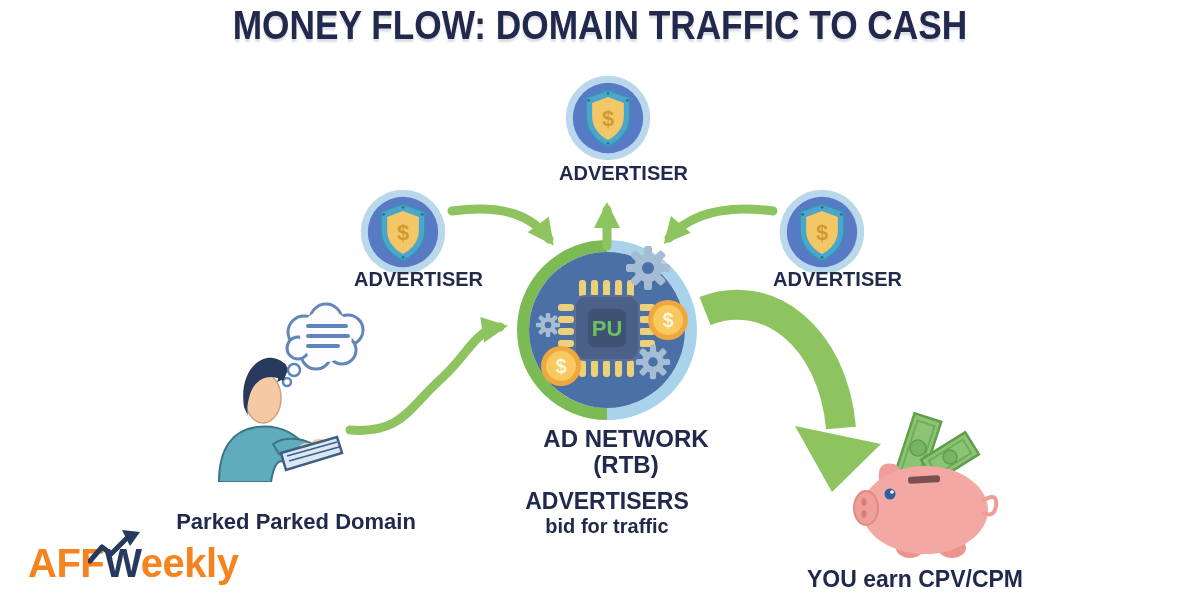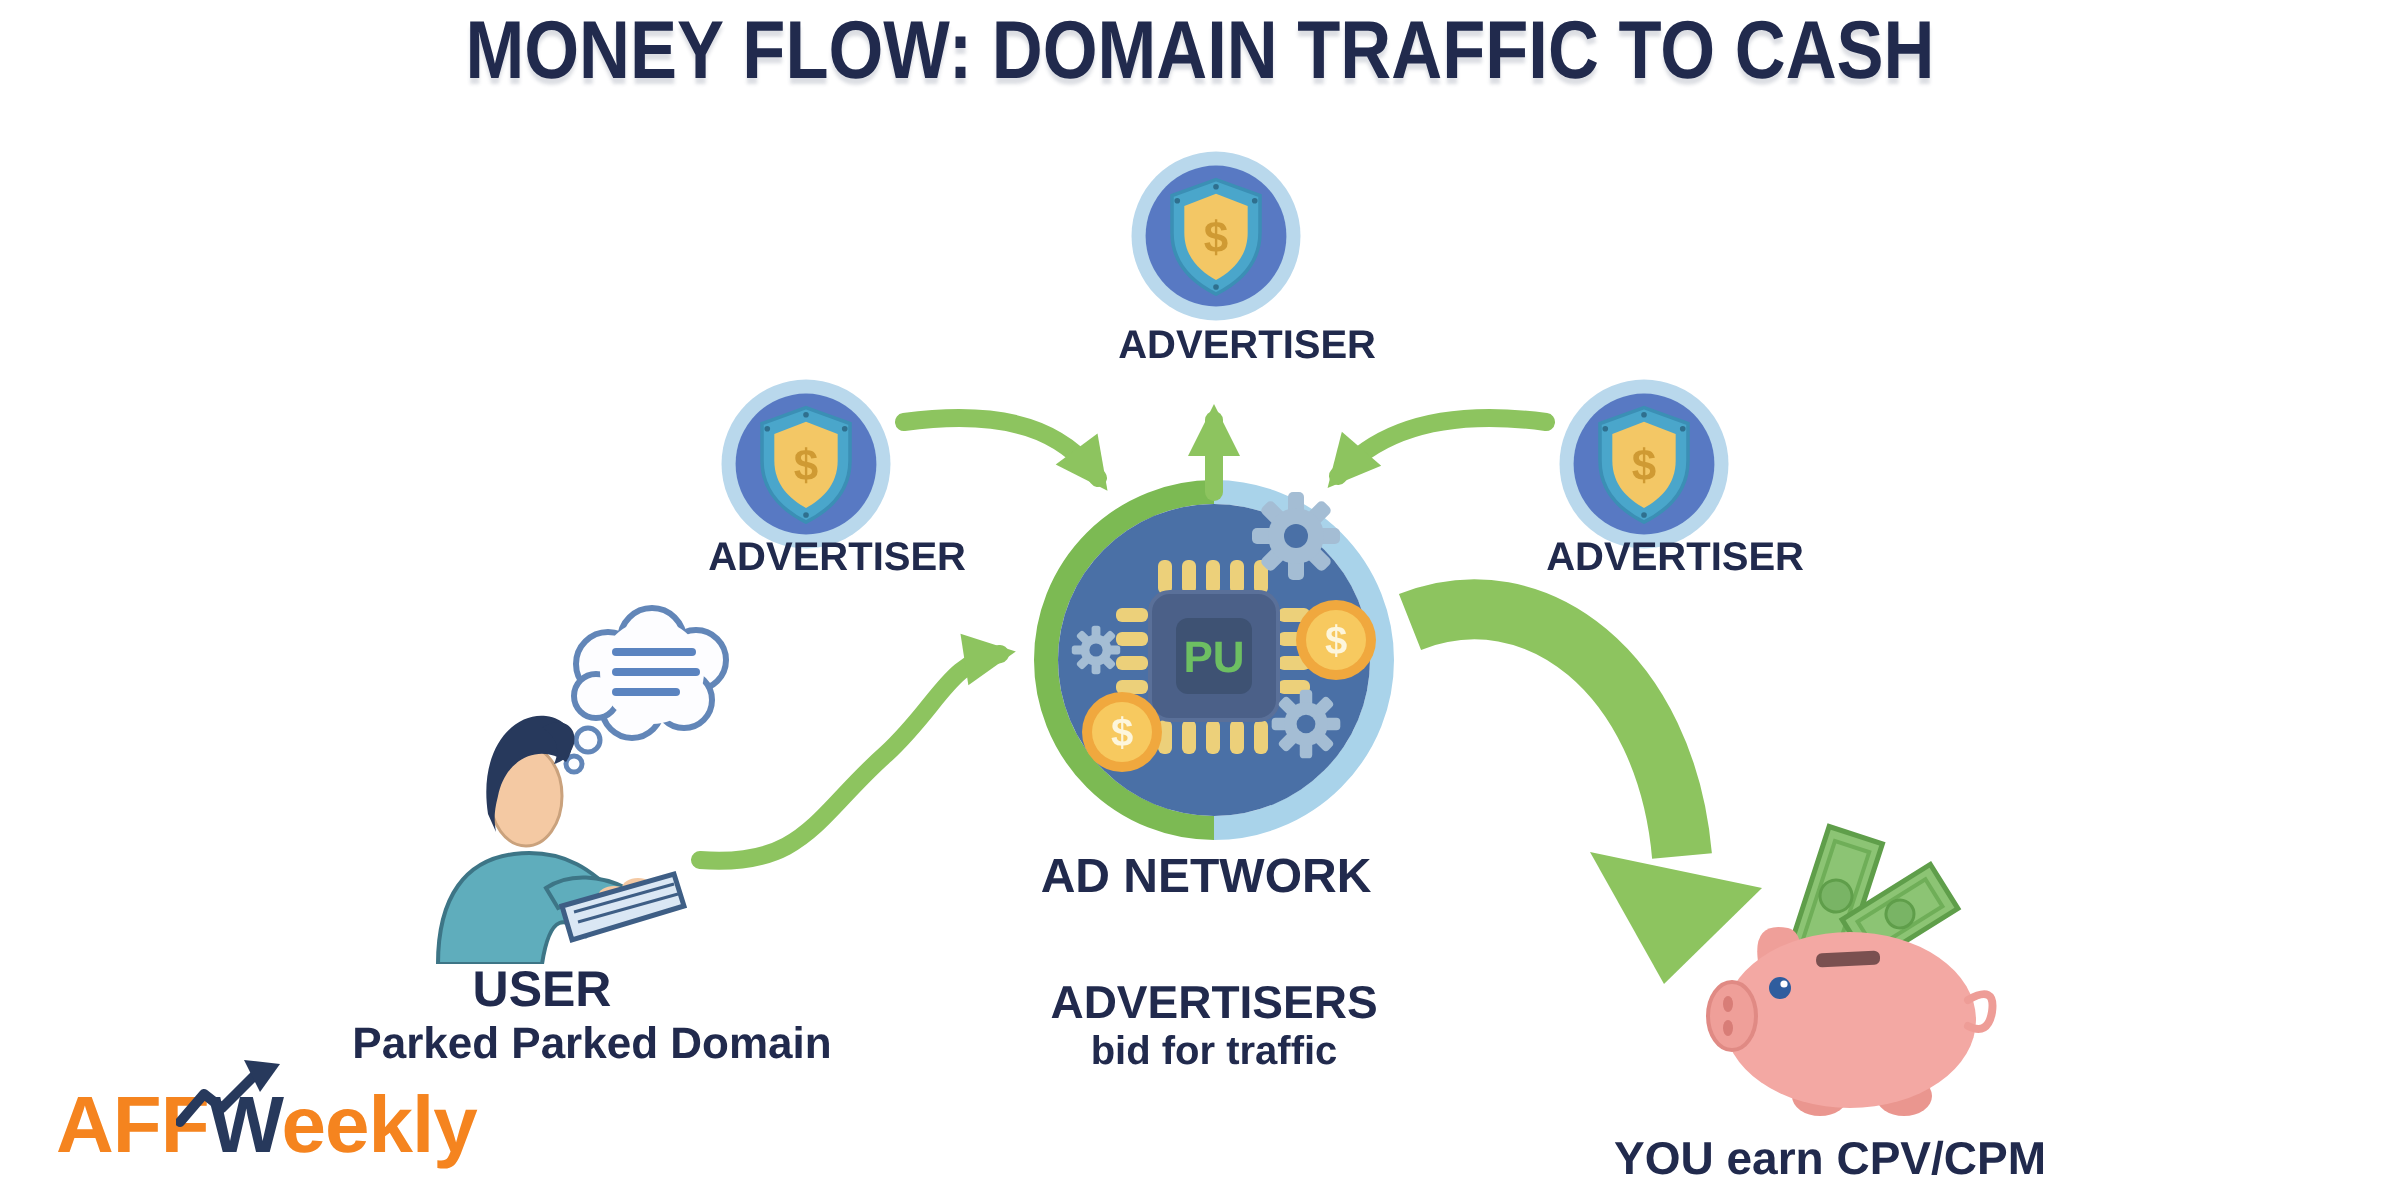--- a/index.html
+++ b/index.html
@@ -23,21 +23,21 @@
   .badge-label{
     position:absolute;z-index:2;width:160px;text-align:right;
     font-size:20px;font-weight:700;color:#212a4d;letter-spacing:0px;
   }
   .label-top{left:528px;top:162px;}
   .label-left{left:323px;top:268px;}
   .label-right{left:742px;top:268px;}
   .hub{position:absolute;left:517px;top:240px;width:180px;height:180px;z-index:2;}
   .hub svg{width:100%;height:100%;display:block;}
   .txt{position:absolute;text-align:center;font-weight:700;color:#212a4d;z-index:2;}
-  .hub-name{left:496px;top:426px;width:214px;font-size:24px;line-height:26px;}
+  .hub-name{left:519px;top:426px;width:214px;font-size:24px;line-height:26px;}
   .hub-sub{left:500px;top:489px;width:214px;font-size:23px;line-height:25px;}
   .hub-sub .small{font-size:20px;}
   .user-label{left:186px;top:481px;width:170px;font-size:25px;}
   .user-sublabel{left:171px;top:509px;width:250px;font-size:22px;}
   .payout-label{left:790px;top:566px;width:250px;font-size:23px;}
   .illus{position:absolute;z-index:2;}
   .person{left:213px;top:352px;width:132px;height:130px;}
   .bubble{left:278px;top:302px;width:95px;height:95px;}
   .piggy{left:848px;top:402px;width:152px;height:158px;}
   .logo{
@@ -185,20 +185,21 @@
       <g transform="translate(44,126)">
         <circle r="20" fill="#f0a83e"></circle>
         <circle r="15" fill="#f7c95f"></circle>
         <text y="7" text-anchor="middle" font-size="20" font-weight="bold" fill="#fdf6dc" font-family="Liberation Sans, sans-serif">$</text>
       </g>
     </svg>
   </div>
 
   <div class="txt hub-name">
     <div>AD NETWORK</div>
+    <div>(RTB)</div>
   </div>
   <div class="txt hub-sub">
     <div>ADVERTISERS</div>
     <div class="small">bid for traffic</div>
   </div>
 
   <svg class="illus bubble" viewBox="0 0 95 95">
     <g fill="#fdfdff" stroke="#6286b8" stroke-width="3">
       <circle cx="26" cy="30" r="16"></circle>
         <circle cx="48" cy="18" r="16"></circle>
@@ -224,21 +225,20 @@
     <path d="M60,92 C72,84 88,86 100,92 L96,104 C86,98 74,98 66,102 Z" fill="#5fadbc" stroke="#3d7586" stroke-width="2"></path>
     <ellipse cx="94" cy="96" rx="8" ry="5" fill="#f4c9a3"></ellipse>
     <ellipse cx="106" cy="92" rx="8" ry="5" fill="#f4c9a3"></ellipse>
     <g>
       <polygon points="68,101 124,85 129,101 73,118" fill="#dae7f4" stroke="#3e5e85" stroke-width="2.5"></polygon>
       <line x1="74" y1="104" x2="124" y2="90" stroke="#3e5e85" stroke-width="1.5"></line>
       <line x1="76" y1="109" x2="126" y2="95" stroke="#3e5e85" stroke-width="1.5"></line>
     </g>
   </svg>
 
-  <div class="txt user-label">USER</div>
   <div class="txt user-sublabel">Parked Parked Domain</div>
 
   <svg class="illus piggy" viewBox="0 0 152 158">
     <g transform="translate(70,46) rotate(18)">
       <rect x="-14" y="-32" width="28" height="64" fill="#8cc474" stroke="#5f9e4a" stroke-width="2.5"></rect>
       <rect x="-9" y="-26" width="18" height="52" fill="none" stroke="#6fae58" stroke-width="2"></rect>
       <circle r="8" fill="#79b465" stroke="#5f9e4a" stroke-width="1.5"></circle>
     </g>
     <g transform="translate(102,55) rotate(-32)">
       <rect x="-26" y="-13" width="52" height="26" fill="#8cc474" stroke="#5f9e4a" stroke-width="2.5"></rect>

